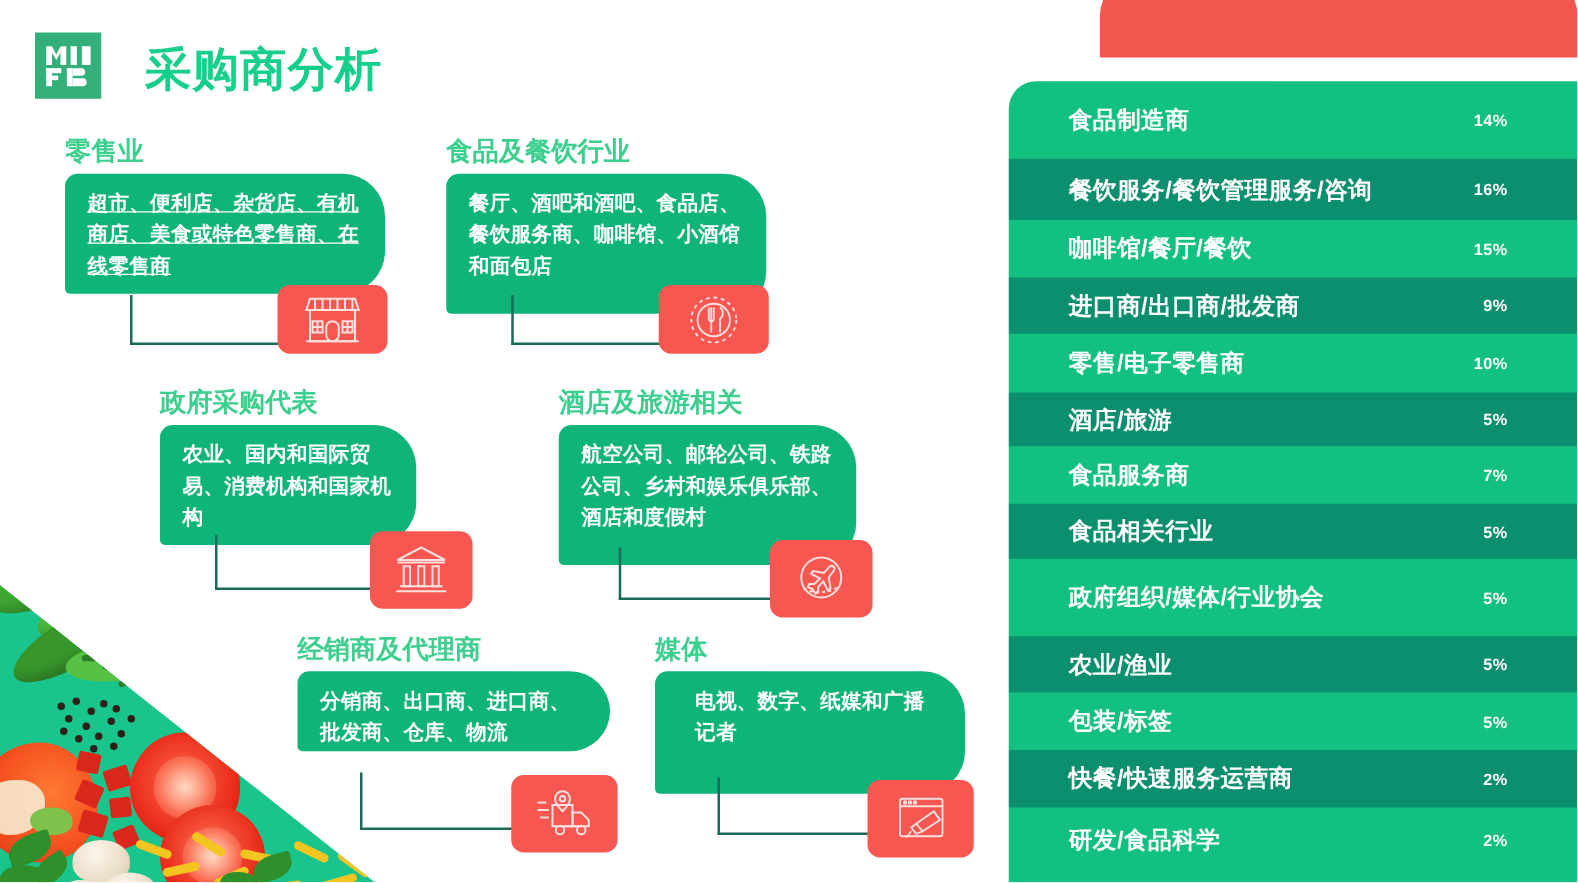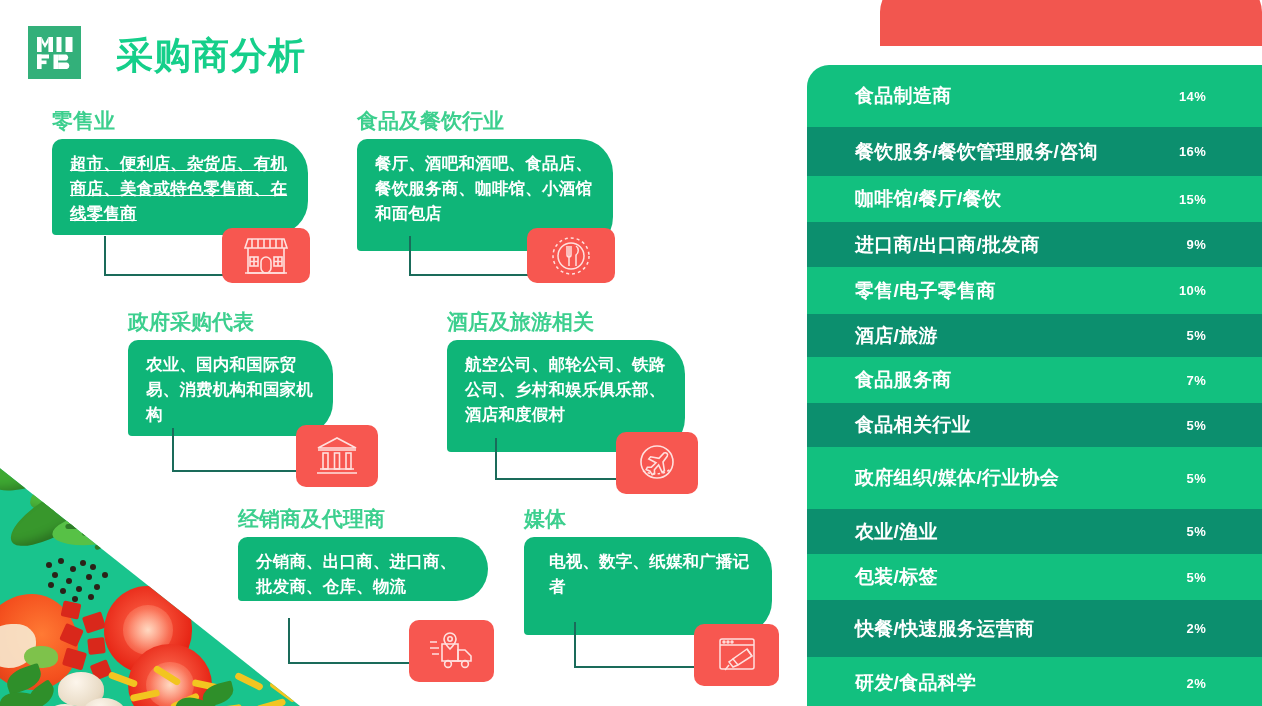--- a/index.html
+++ b/index.html
@@ -327,21 +327,21 @@
         <circle cx="37" cy="34" r="3.4"></circle>
         <path d="M23.5 31 h10"></path>
         <path d="M22 3 a6 6 0 0 1 6 6 c0 4 -6 10 -6 10 s-6 -6 -6 -10 a6 6 0 0 1 6 -6 z"></path>
         <circle cx="22" cy="9" r="2.2"></circle>
       </svg>
     </div>
   </div>
 
   <div class="card">
     <div class="card-title" style="left:524px; top:505px;">媒体</div>
-    <div class="card-body" style="left:524px; top:537px; width:248px; height:98px;padding-left:25px;">电视、数字、纸媒和广播记者</div>
+    <div class="card-body" style="left:524px; top:537px; width:248px; height:98px;padding-left:32px;">电视、数字、纸媒和广播记者</div>
     <div class="connector" style="left:574px; top:622px; width:162px; height:46px;"></div>
     <div class="icon-badge" style="left:694px; top:624px; width:85px; height:62px;">
       <svg width="48" height="42" viewBox="0 0 48 42" fill="none" stroke="#ffe0de" stroke-width="1.5">
         <rect x="7" y="5" width="34" height="30" rx="2"></rect>
         <path d="M7 11 h34"></path>
         <circle cx="11" cy="8" r="1"></circle>
           <circle cx="15" cy="8" r="1"></circle>
           <circle cx="19" cy="8" r="1"></circle>
         <path d="M34 15 L20 25 l5 6 L39 22 z"></path>
         <path d="M20 25 l-4 3 4 5 5 -2"></path>
@@ -392,21 +392,21 @@
         <span class="stat-value">5%</span>
       </div>
       <div class="stat-row alt" style="height:45px">
         <span class="stat-label">农业/渔业</span>
         <span class="stat-value">5%</span>
       </div>
       <div class="stat-row" style="height:46px">
         <span class="stat-label">包装/标签</span>
         <span class="stat-value">5%</span>
       </div>
-      <div class="stat-row alt" style="height:57px">
+      <div class="stat-row alt" style="height:46px">
         <span class="stat-label">快餐/快速服务运营商</span>
         <span class="stat-value">2%</span>
       </div>
       <div class="stat-row" style="height:52px">
         <span class="stat-label">研发/食品科学</span>
         <span class="stat-value">2%</span>
       </div>
     </div>
   </div>
 

